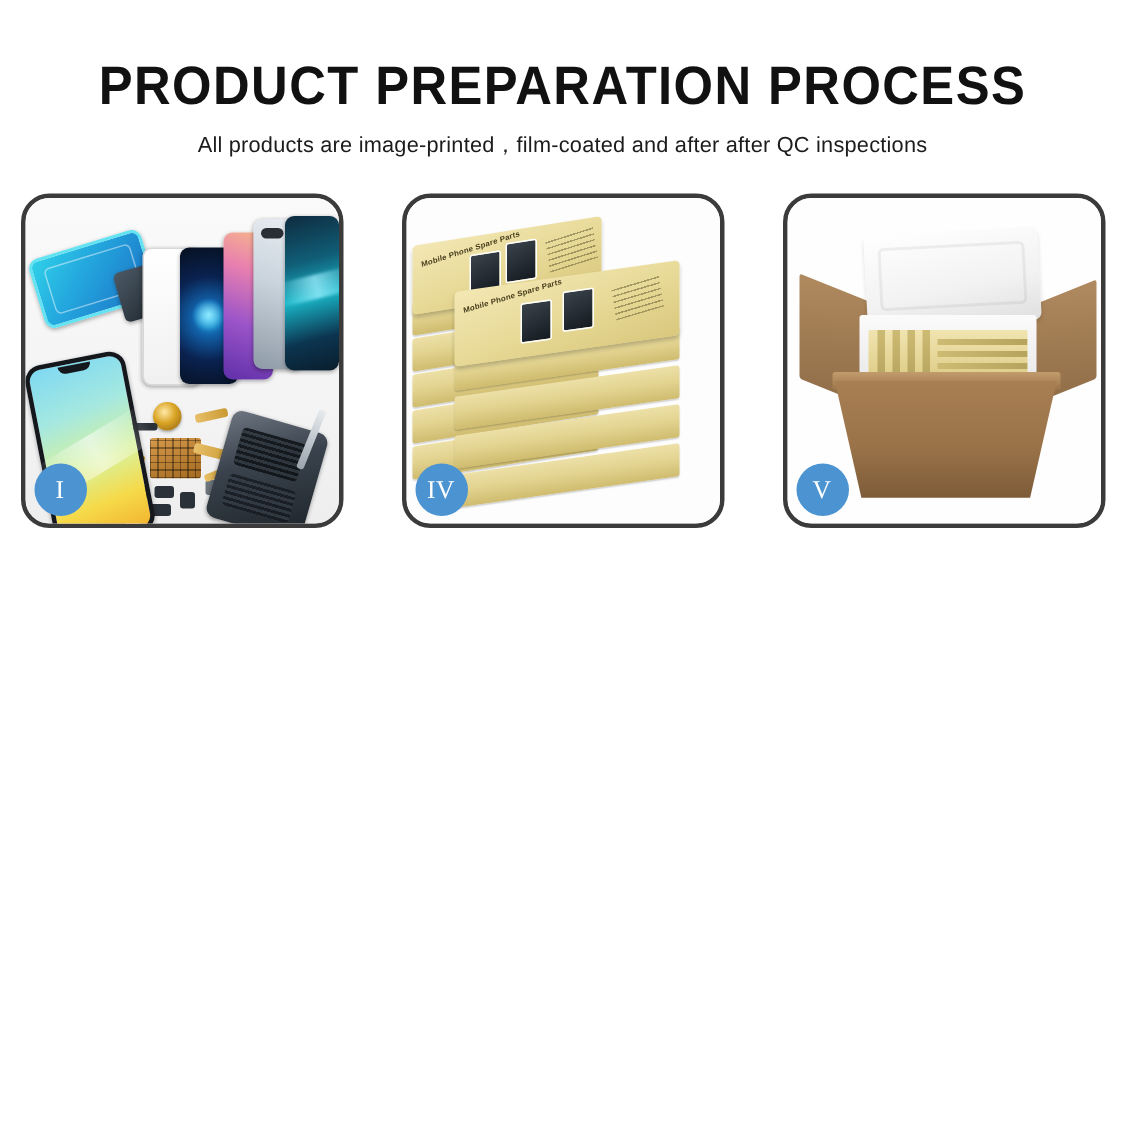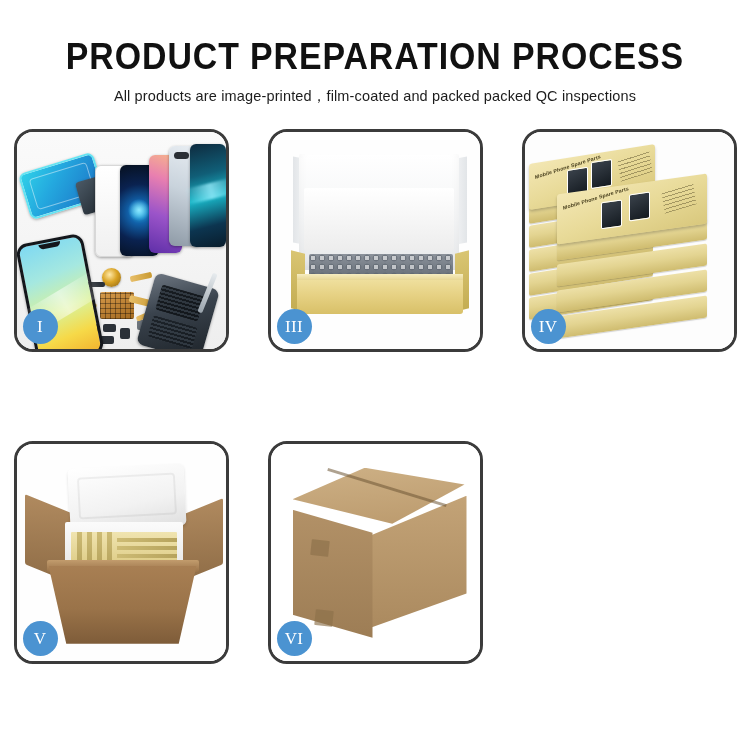--- a/index.html
+++ b/index.html
@@ -449,21 +449,21 @@
     position: absolute;
     background: rgba(140,112,74,.65);
     border-radius: 1px;
   }
 </style>
 </head>
 <body>
 
 <div class="header">
   <div class="title">PRODUCT PREPARATION PROCESS</div>
-  <div class="subtitle">All products are image-printed，film-coated and packed packed QC inspections</div>
+  <div class="subtitle">All products are image-printed，film-coated and after after QC inspections</div>
 </div>
 
 <div class="grid">
 
   <div class="panel">
     <div class="panel-photo">
       <div class="p1-bg"></div>
 
       <div class="phone p1-blue"></div>
       <div class="phone p1-mod"></div>
@@ -490,35 +490,20 @@
       <div class="flex-cable" style="left:119px;top:182px;width:15px;height:5px;transform:rotate(-22deg);"></div>
 
       <div class="phone p1-housing"></div>
       <div class="p1-tweezer"></div>
       <div class="phone p1-front"></div>
     </div>
     <div class="badge">I</div>
   </div>
 
 
-  <div class="panel">
-    <div class="panel-photo">
-      <div class="p3-bg"></div>
-      <div class="p3-lid-flapL"></div>
-      <div class="p3-lid-flapR"></div>
-      <div class="p3-lid"></div>
-      <div class="p3-foam"></div>
-      <div class="p3-bubble"></div>
-      <div class="p3-side-l"></div>
-      <div class="p3-side-r"></div>
-      <div class="p3-rim"></div>
-      <div class="p3-front"></div>
-    </div>
-    <div class="badge">III</div>
-  </div>
 
   <div class="panel">
     <div class="panel-photo">
       <div class="p4-bg"></div>
 
       <div class="sbox" style="left:4px;top:60px;transform:skewY(-9deg);"></div>
       <div class="sbox" style="left:4px;top:84px;transform:skewY(-9deg);"></div>
       <div class="sbox" style="left:4px;top:108px;transform:skewY(-9deg);"></div>
       <div class="sbox" style="left:4px;top:132px;transform:skewY(-9deg);"></div>
       <div class="sbox" style="left:4px;top:156px;transform:skewY(-9deg);"></div>
@@ -561,26 +546,14 @@
         <span class="hbar" style="top:14px;"></span>
         <span class="hbar" style="top:22px;"></span>
         <span class="hbar" style="top:30px;"></span>
       </div>
       <div class="p5-rim"></div>
       <div class="p5-body"></div>
     </div>
     <div class="badge">V</div>
   </div>
 
-  <div class="panel">
-    <div class="panel-photo">
-      <div class="p6-bg"></div>
-      <div class="p6-top"></div>
-      <div class="p6-side"></div>
-      <div class="p6-front"></div>
-      <div class="p6-seam"></div>
-      <div class="p6-tape" style="left:40px;top:96px;width:18px;height:16px;transform:rotate(6deg);"></div>
-      <div class="p6-tape" style="left:44px;top:166px;width:18px;height:16px;transform:rotate(6deg);"></div>
-    </div>
-    <div class="badge">VI</div>
-  </div>
 
 </div>
 
 </body></html>

